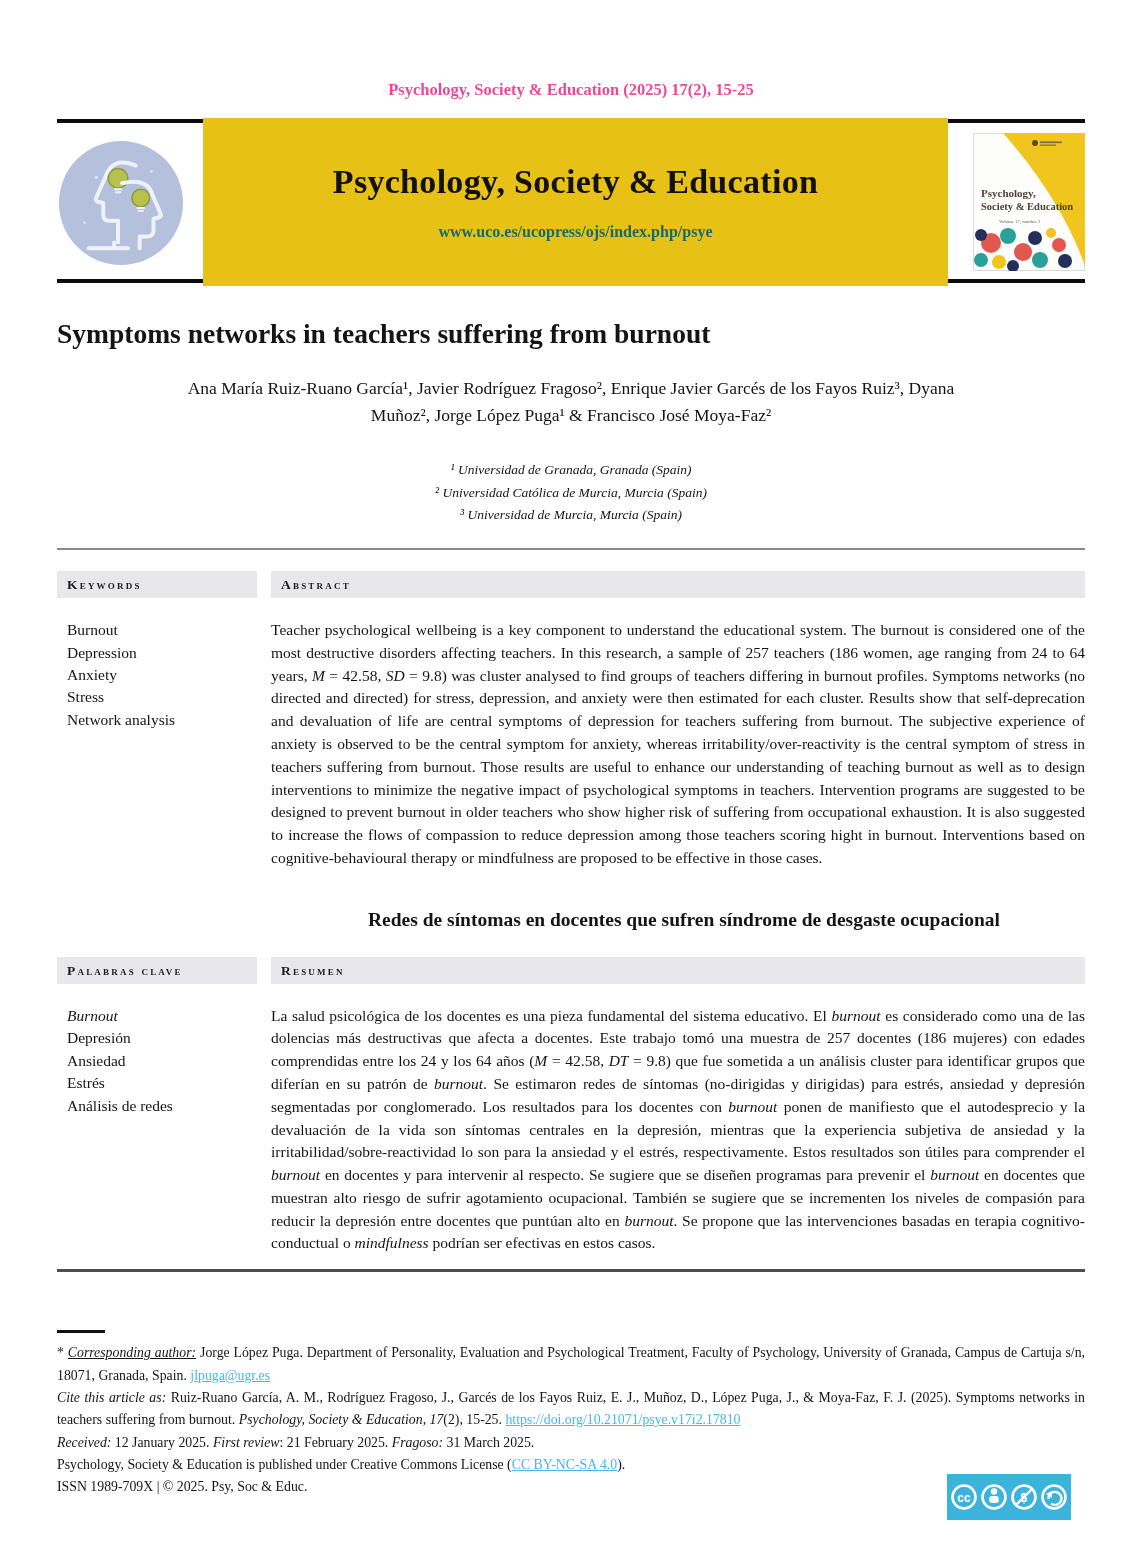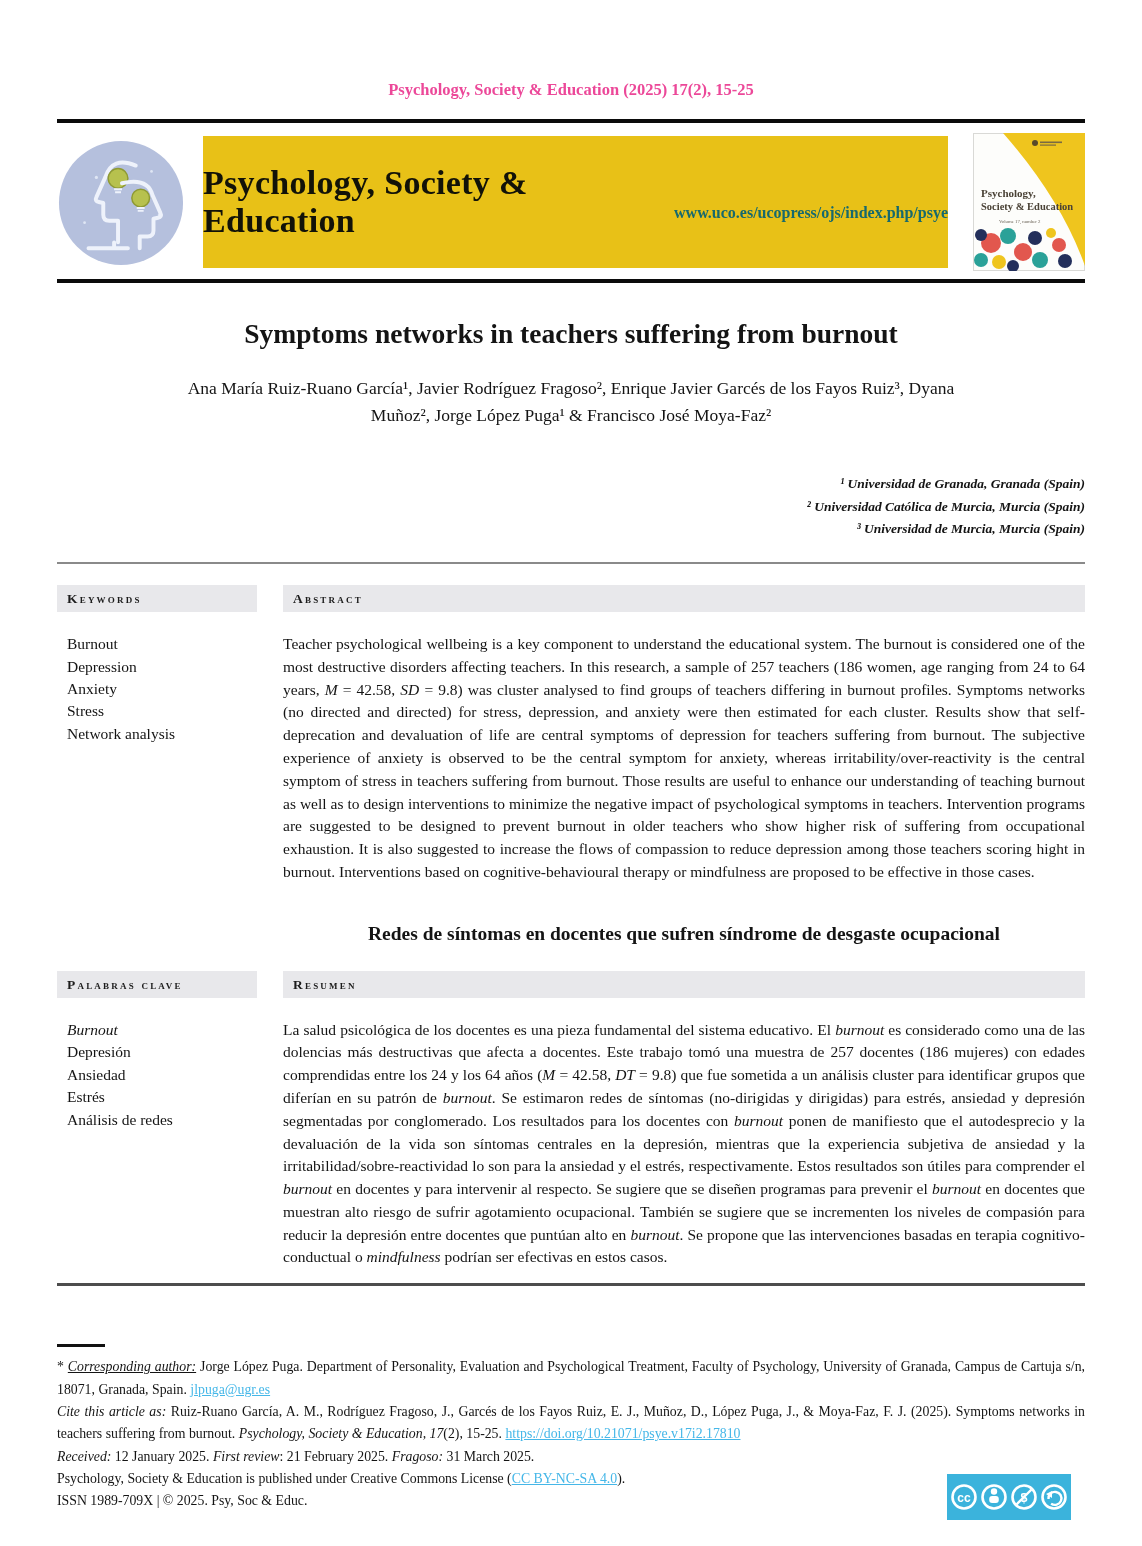--- a/index.html
+++ b/index.html
@@ -29,66 +29,67 @@
 
   .header-band {
     margin-top: 11px;
     display: flex;
     align-items: center;
     height: 136px;
   }
   .logo-wrap { width: 128px; height: 132px; flex: none; }
   .banner {
     flex: 1;
-    height: 132px;
+    height: 168px;
     margin-left: 18px;
     margin-right: 25px;
     background: #E8C117;
     display: flex;
+    flex-direction: column;
     align-items: center;
     justify-content: center;
   }
   .banner-title {
     font-size: 34px;
     font-weight: bold;
     color: #121208;
     letter-spacing: 0.3px;
   }
   .banner-url {
     margin-top: 22px;
     font-size: 16px;
     font-weight: bold;
     color: #16696E;
   }
   .cover-wrap { width: 112px; height: 138px; flex: none; }
 
   .article-title {
     margin-top: 35px;
-    text-align: center;
+    text-align: left;
     font-size: 27.5px;
     font-weight: bold;
   }
   .authors {
     max-width: 790px;
     margin: 25px auto 0;
     text-align: center;
     font-size: 17.5px;
     line-height: 1.55;
   }
-  .affils { margin-top: 44px; text-align: right; font-weight: bold; }
+  .affils { margin-top: 30px; text-align: center; }
   .affils div {
     font-style: italic;
     font-size: 13.5px;
     line-height: 1.65;
   }
 
   .rule-thin { height: 2px; background: #8a8a8a; margin-top: 22px; }
   .rule-mid  { height: 3px; background: #4d4d4d; margin-top: 14px; }
 
-  .cols { display: flex; gap: 26px; margin-top: 21px; }
+  .cols { display: flex; gap: 14px; margin-top: 21px; }
   .col-left { width: 200px; flex: none; }
   .col-right { flex: 1; min-width: 0; }
 
   .sec-head {
     background: #E8E8EB;
     height: 27px;
     line-height: 27px;
     padding: 0 10px;
     font-size: 13.5px;
     font-weight: bold;

